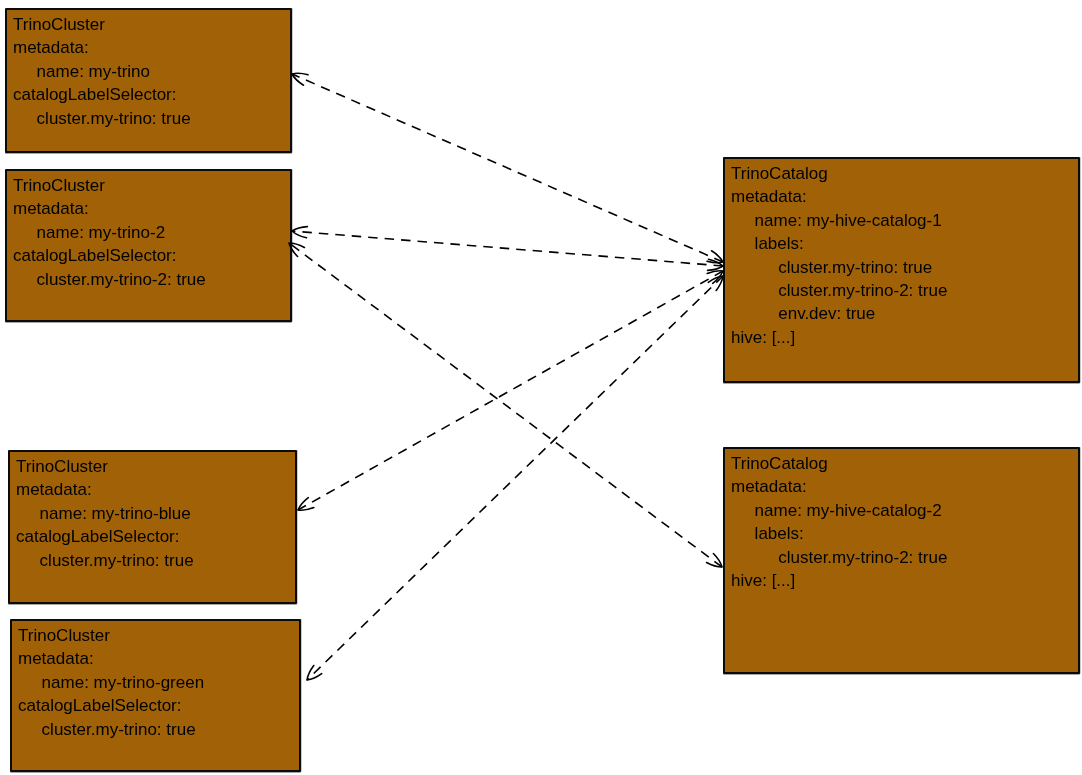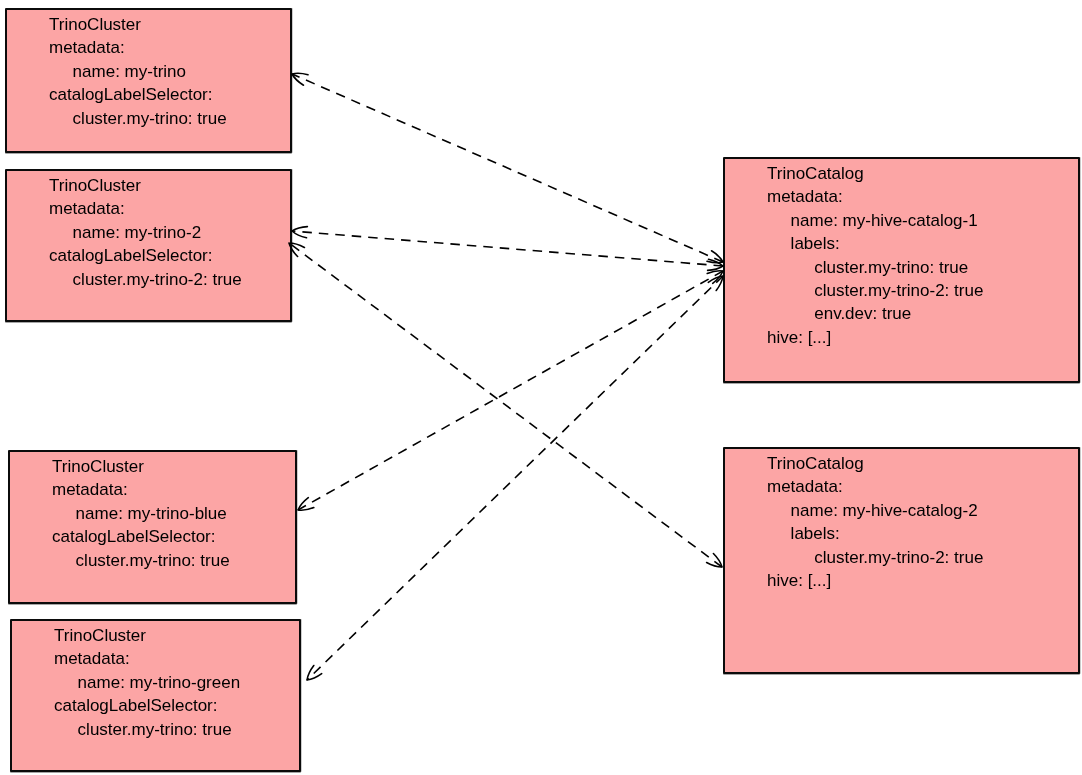--- a/index.html
+++ b/index.html
@@ -13,23 +13,22 @@
     height: 775px;
     background: #ffffff;
     overflow: hidden;
     font-family: "Liberation Sans", sans-serif;
   }
   .node {
     position: absolute;
     box-sizing: border-box;
     border: 2px solid #0b0b0b;
     border-radius: 1px;
-    background: #fca5a5;
+    background: #a16207;
     box-shadow: 0 1px 0 rgba(0,0,0,0.35), 1px 0 0 rgba(0,0,0,0.2);
-    padding-left: 36px;
   }
   .node-text {
     margin: 0;
     padding: 3px 4px 0 6px;
     font-family: "Liberation Sans", sans-serif;
     font-size: 17px;
     line-height: 23.4px;
     color: #000000;
     white-space: pre;
   }

